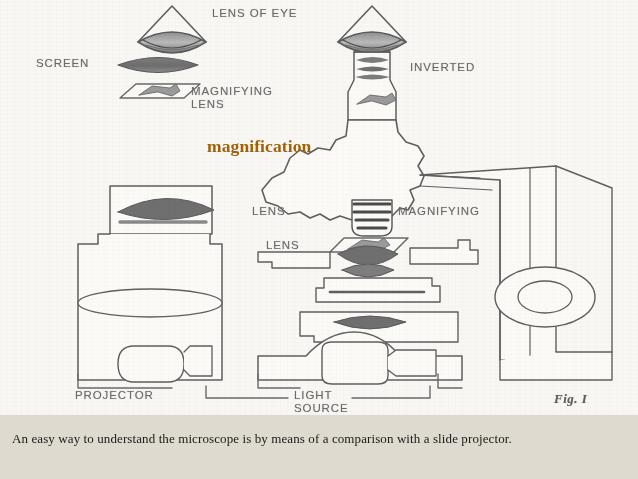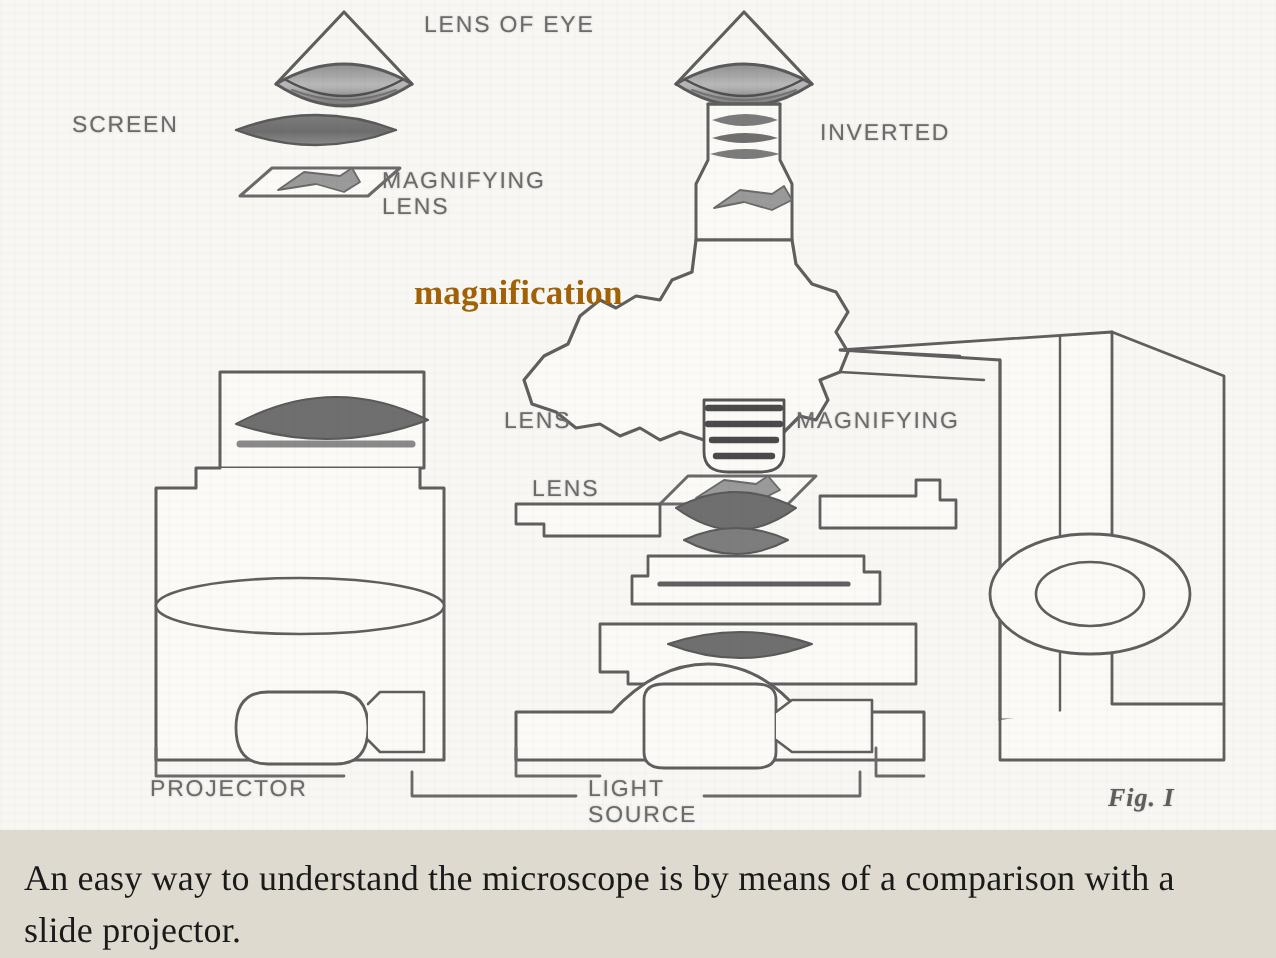--- a/index.html
+++ b/index.html
@@ -61,21 +61,21 @@
   
   #caption{
     position:absolute;left:0;top:415px;width:638px;height:64px;
     background:#dedad0;
     box-sizing:border-box;
     padding:11px 12px 0 12px;
   }
   #caption p{
     margin:0;
     font-family:"Liberation Serif", serif;
-    font-size:18px;
+    font-size:13px;
     color:#1a1a1a;
     line-height:26px;
     letter-spacing:0.1px;
   }
 </style>
 </head>
 <body>
 
 <div id="slide">
 

